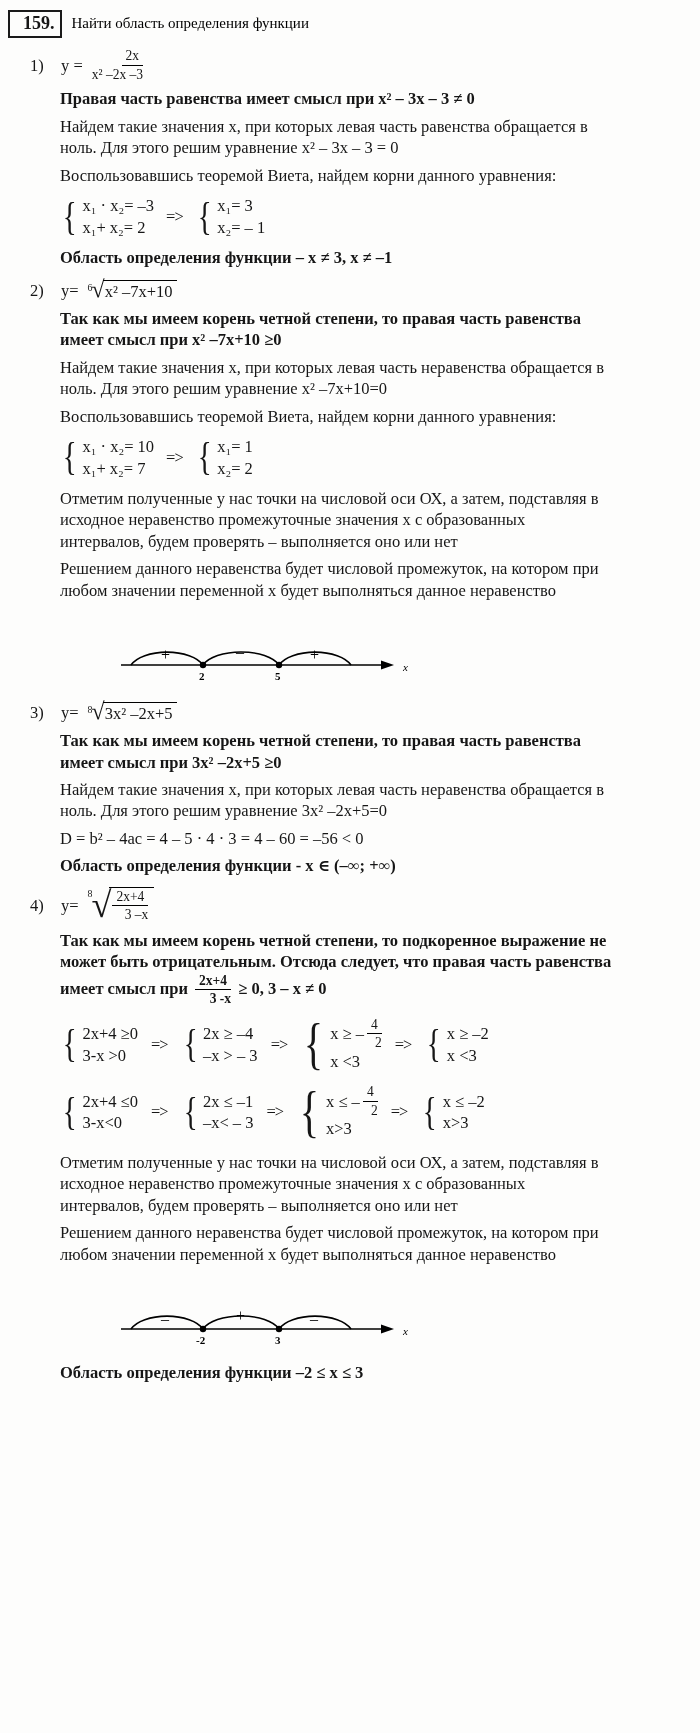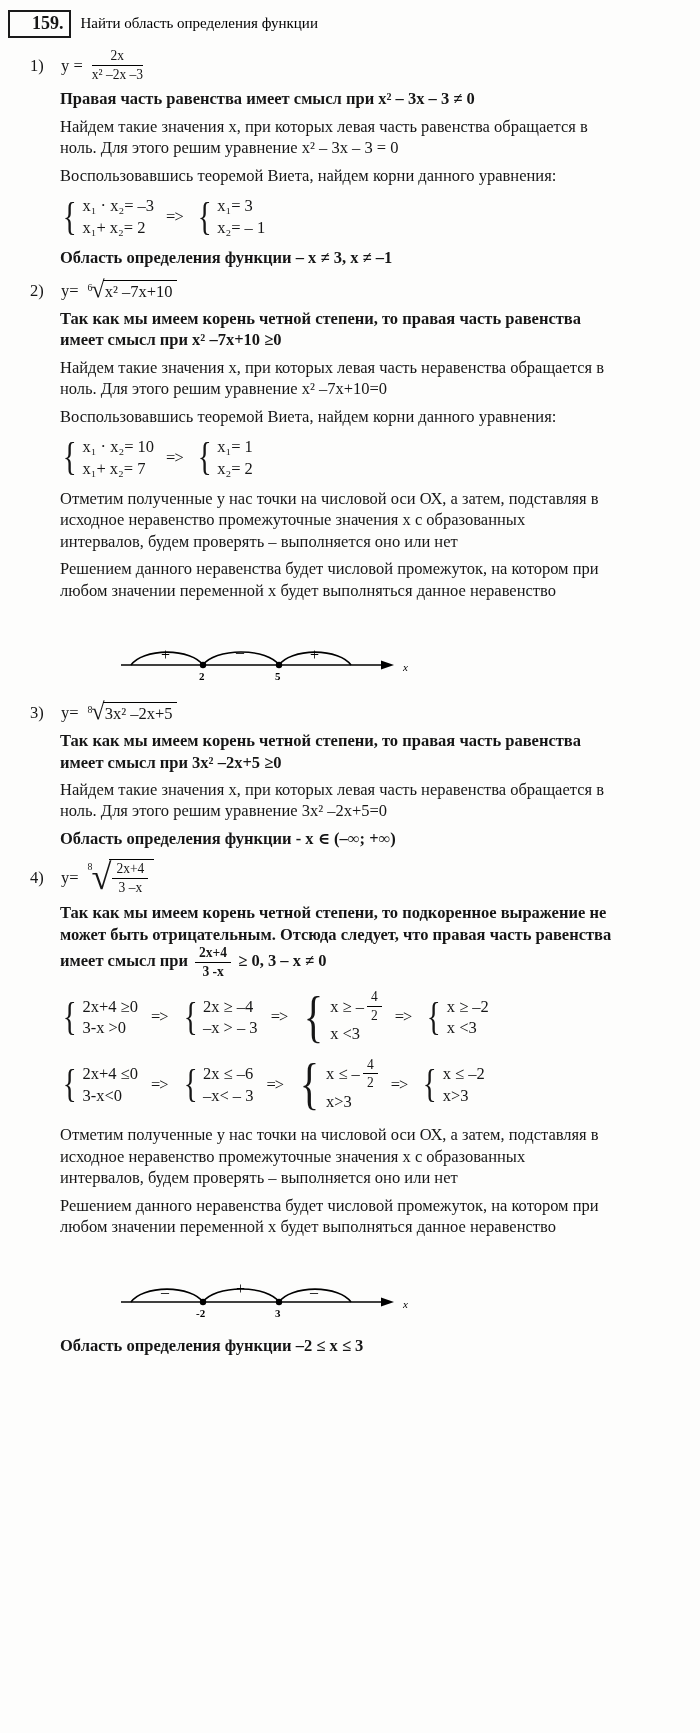--- a/index.html
+++ b/index.html
@@ -5,33 +5,33 @@
   html,body { margin:0; padding:0; }
   body {
     width:700px; height:1733px; overflow:hidden;
     background:#fdfdfc;
     font-family:"Liberation Serif","DejaVu Serif",serif;
     color:#161616; font-size:16.5px; line-height:1.3;
   }
   .page { padding:8px 26px 0 8px; }
 
   .header { display:flex; align-items:center; gap:10px; margin:2px 0 10px 0; }
-  .numbox { border:2px solid #1a1a1a; font-weight:bold; padding:0 5px 1px 22px; font-size:18px; }
+  .numbox { border:2px solid #1a1a1a; font-weight:bold; padding:0 5px 1px 13px; font-size:18px; }
   .doc-title { color:#000000; font-size:15px; }
 
   .item { margin:2px 0 10px 22px; }
   .item p { margin:6px 0 6px 30px; max-width:552px; }
   .b { font-weight:bold; }
 
   .item-head { display:flex; align-items:center; gap:9px; margin:8px 0 4px 0; }
   .ilabel { min-width:22px; }
 
   
   .frac { display:inline-flex; flex-direction:column; text-align:center;
-          vertical-align:middle; font-size:0.82em; line-height:1.15; }
+          vertical-align:middle; font-size:0.82em; line-height:1.15;align-items:flex-end; }
   .frac .num { border-bottom:1.4px solid #000; padding:0 4px 1px 4px; }
   .frac .den { padding-top:1px; }
   .frac.inlined { margin:0 3px; }
 
   
   .root { display:inline-flex; align-items:baseline; }
   .idx { font-size:0.6em; position:relative; top:-0.55em; margin-right:-1px; }
   .radsign { font-size:1.45em; line-height:0.9; }
   .radicand { border-top:1.5px solid #000; padding:0 4px 0 2px; margin-left:-2px; }
   .root.big { align-items:center; }
@@ -159,20 +159,21 @@
       <span class="ilabel">3)</span>
       <span>y=</span>
       <span class="root">
         <span class="idx">8</span>
           <span class="radsign">√</span>
           <span class="radicand">3x² –2x+5</span>
       </span>
     </div>
     <p class="b">Так как мы имеем корень четной степени, то правая часть равенства имеет смысл при 3x² –2x+5 ≥0</p>
     <p>Найдем такие значения x, при которых левая часть неравенства обращается в ноль. Для этого решим уравнение 3x² –2x+5=0</p>
+    <p>D = b² – 4ac = 4 – 5 · 4 · 3 = 4 – 60 = –56 &lt; 0</p>
     <p class="b">Область определения функции - x ∈ (–∞; +∞)</p>
   </div>
 
   <div class="item">
     <div class="item-head">
       <span class="ilabel">4)</span>
       <span>y=</span>
       <span class="root big">
         <span class="idx">8</span>
           <span class="radsign">√</span>
@@ -238,21 +239,21 @@
         <span class="brace">{</span>
         <span class="rows">
           <span>2x+4 ≤0</span>
           <span>3-x&lt;0</span>
         </span>
       </span>
       <span class="imp">=&gt;</span>
       <span class="sys">
         <span class="brace">{</span>
         <span class="rows">
-          <span>2x ≤ –6</span>
+          <span>2x ≤ –1</span>
           <span>–x&lt; – 3</span>
         </span>
       </span>
       <span class="imp">=&gt;</span>
       <span class="sys tall">
         <span class="brace">{</span>
         <span class="rows">
           <span class="rowline">
             <span>x ≤ –</span>
             <span class="frac">

